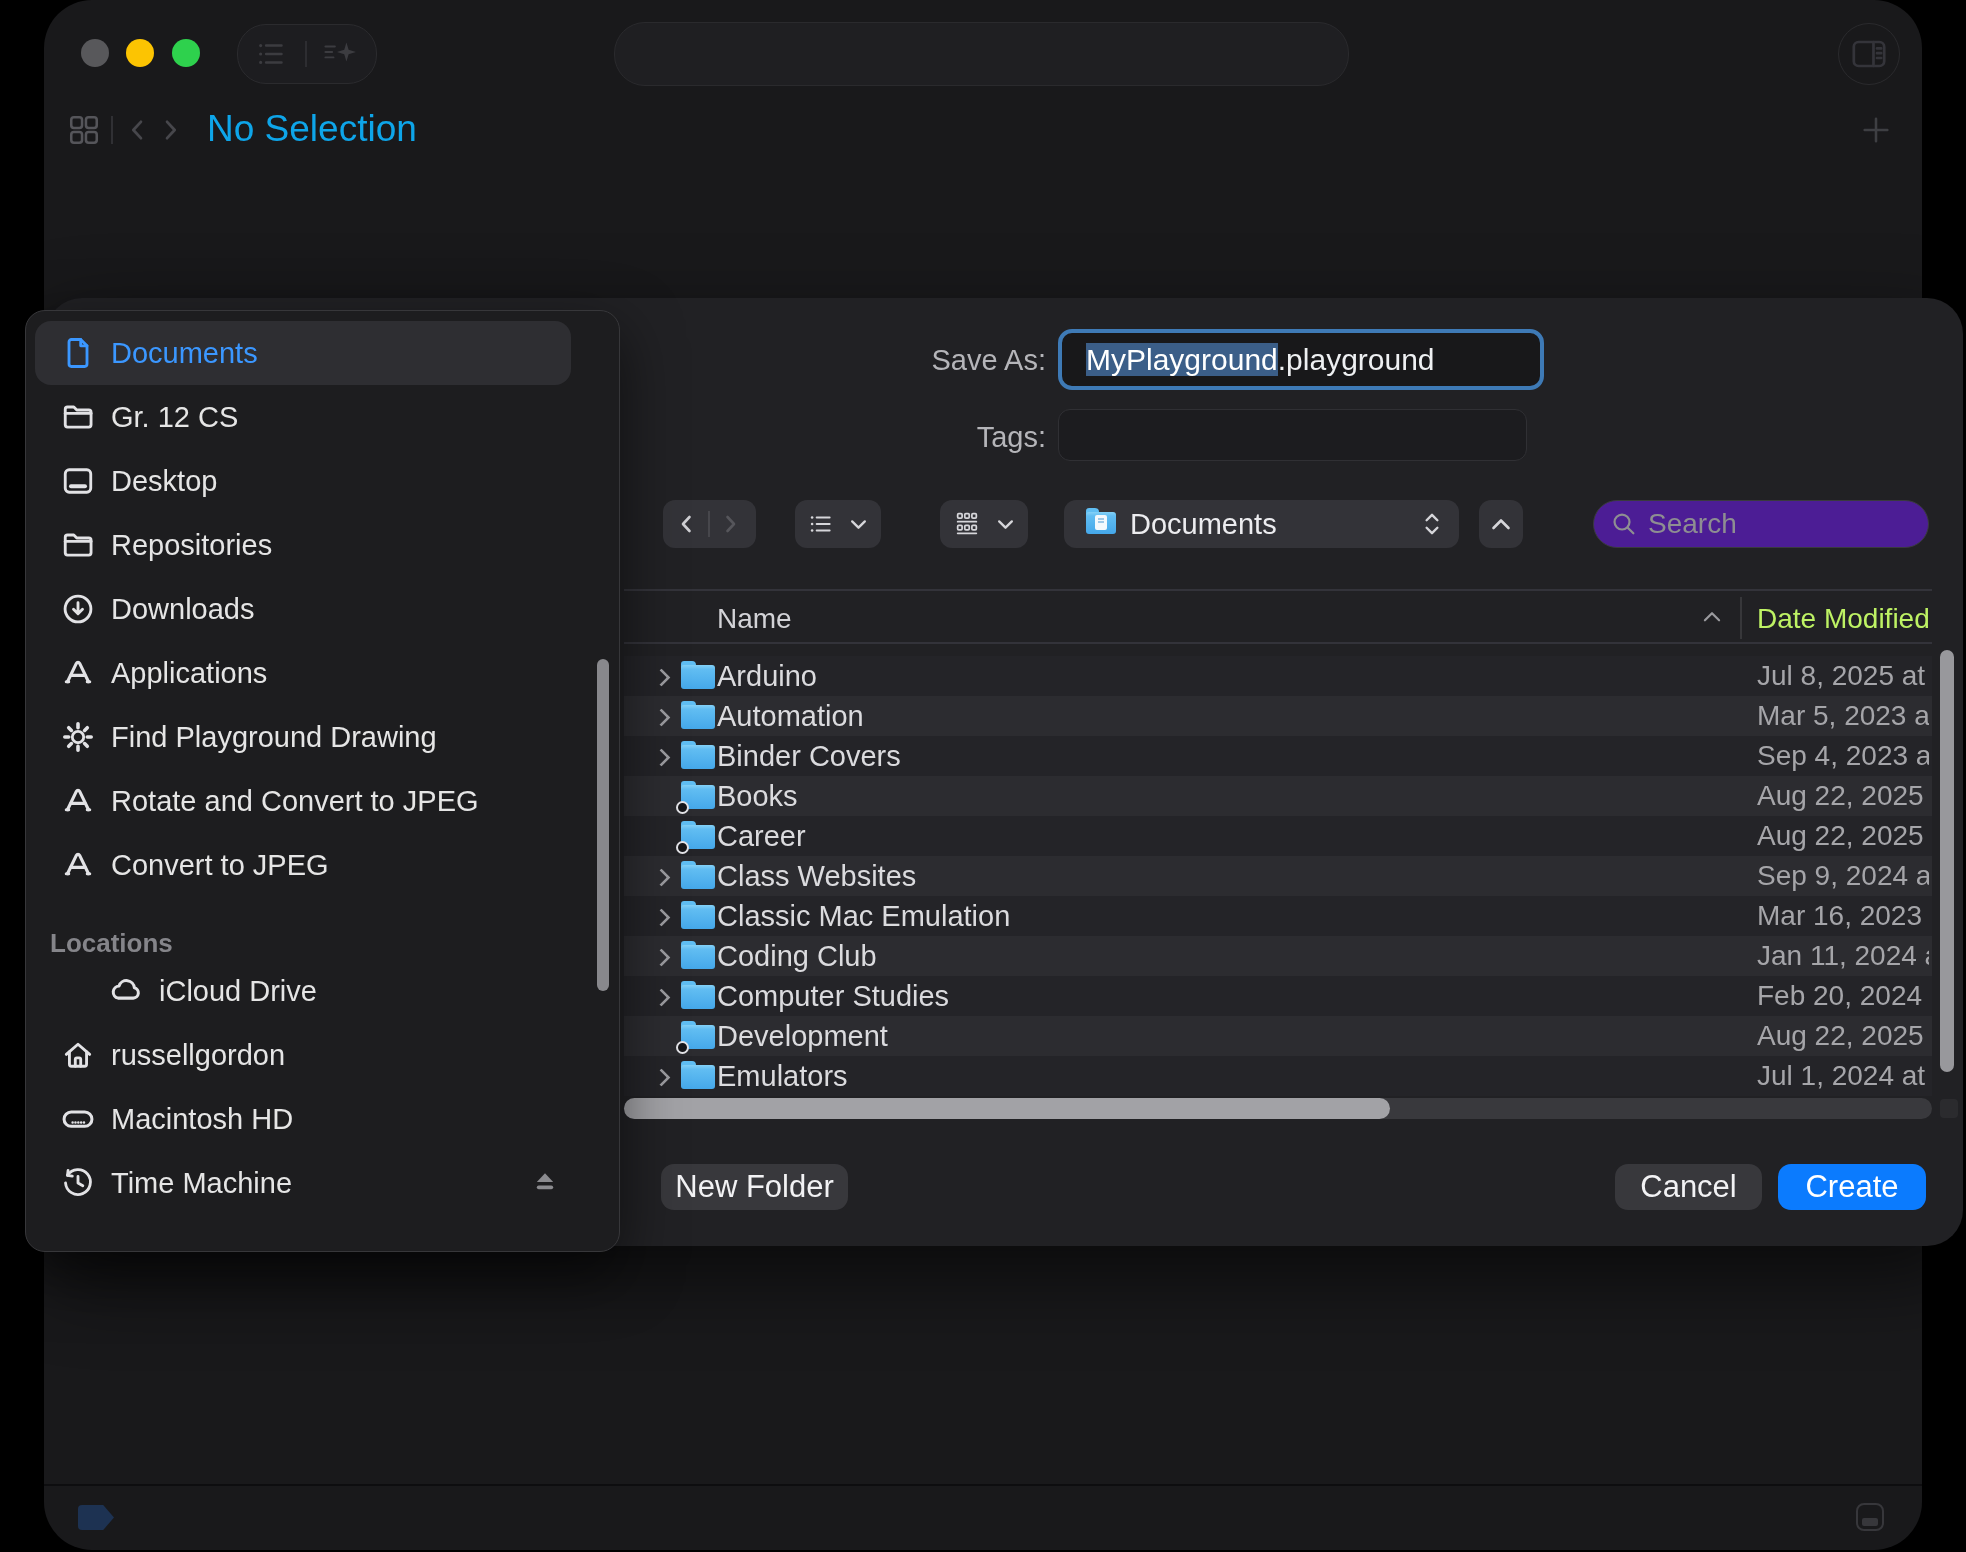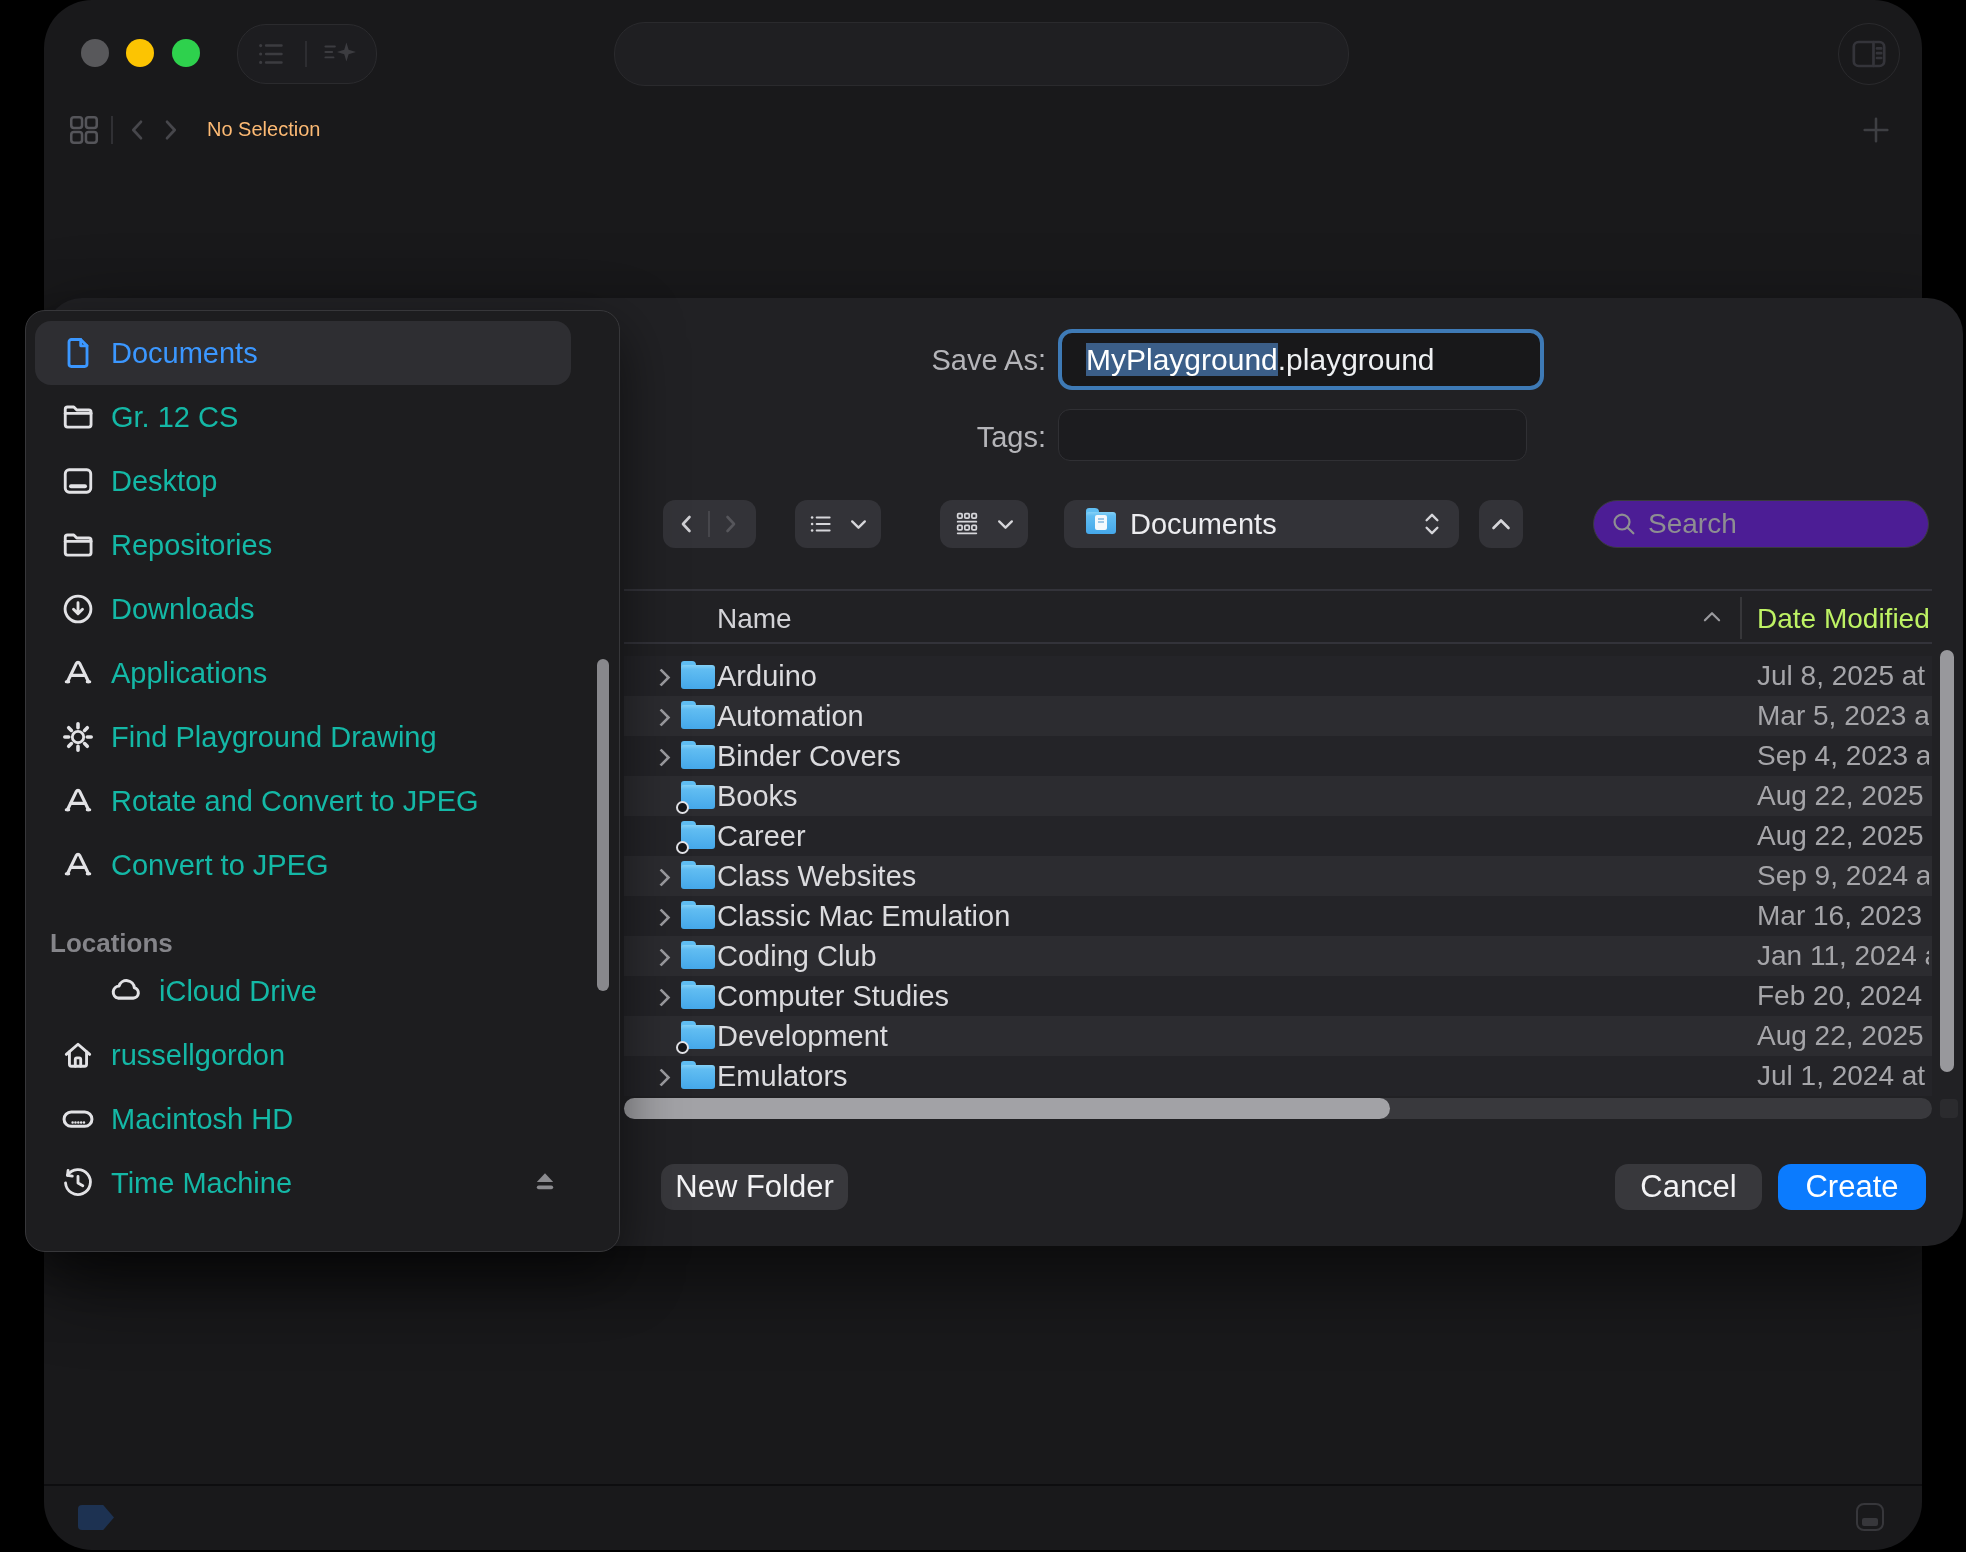--- a/index.html
+++ b/index.html
@@ -6,32 +6,32 @@
   .screen{position:relative;width:1966px;height:1552px;background:#000;overflow:hidden;
           font-family:"Liberation Sans","DejaVu Sans",sans-serif;-webkit-font-smoothing:antialiased;}
   .abs{position:absolute;}
   
   .window{left:44px;top:0;width:1878px;height:1550px;border-radius:48px;background:#19191b;}
   .tl{width:28px;height:28px;border-radius:50%;top:39px;}
   .pill{left:237px;top:24px;width:138px;height:58px;border-radius:29px;border:1.5px solid #2b2b2e;background:#1d1d20;}
   .pill-div{left:67px;top:16px;width:1.5px;height:26px;background:#2d2d31;}
   .topfield{left:614px;top:22px;width:733px;height:62px;border-radius:31px;background:#1f1f22;border:1px solid #2a2a2d;}
   .circbtn{left:1838px;top:23px;width:60px;height:60px;border-radius:50%;border:1.5px solid #2a2a2d;display:flex;align-items:center;justify-content:center;}
-  .jump-txt{color:#fdba74;font-size:20px;line-height:30px;}
+  .jump-txt{color:#0ea5e9;font-size:37px;line-height:30px;}
   .jdiv{left:111px;top:116px;width:1.5px;height:28px;background:#303034;}
   
   .sheet{left:46px;top:298px;width:1917px;height:948px;border-radius:36px;background:#212124;
          box-shadow:0 30px 80px rgba(0,0,0,.6);}
   
   .sidebar{left:25px;top:310px;width:593px;height:940px;border-radius:20px;background:#1d1d1f;
            border:1px solid #37373a;overflow:hidden;box-shadow:0 20px 60px rgba(0,0,0,.55);}
   .sb-item{left:0;width:593px;height:64px;}
   .sb-hl{left:9px;top:10px;width:536px;height:64px;border-radius:16px;background:#2e2e32;}
   .sb-ic{left:30px;top:0;width:44px;height:64px;display:flex;align-items:center;justify-content:center;}
-  .sb-label{left:85px;top:0;right:70px;line-height:64px;font-size:29px;color:#14b8a6;white-space:nowrap;overflow:hidden;}
+  .sb-label{left:85px;top:0;right:70px;line-height:64px;font-size:29px;color:#e5e5e5;white-space:nowrap;overflow:hidden;}
   .sb-label.sel{color:#3b97ff;}
   .sb-head{left:24px;width:400px;font-size:26px;font-weight:700;color:#85858a;}
   .sb-scroll{left:571px;top:348px;width:12px;height:332px;border-radius:6px;background:#88888c;}
   
   .flabel{width:256px;text-align:right;font-size:29px;color:#b5b5b9;line-height:32px;}
   .savefield{left:1058px;top:329px;width:462px;height:53px;border:4px solid #3e7ab6;border-radius:14px;
              background:#18181a;line-height:53px;font-size:30px;color:#eef0f2;padding-left:16px;white-space:nowrap;overflow:hidden;}
   .selhl{background:#3b5e88;color:#fff;margin-left:8px;}
   .tagsfield{left:1058px;top:409px;width:467px;height:50px;border:1.5px solid #303034;border-radius:12px;background:#1c1c1f;}
   

